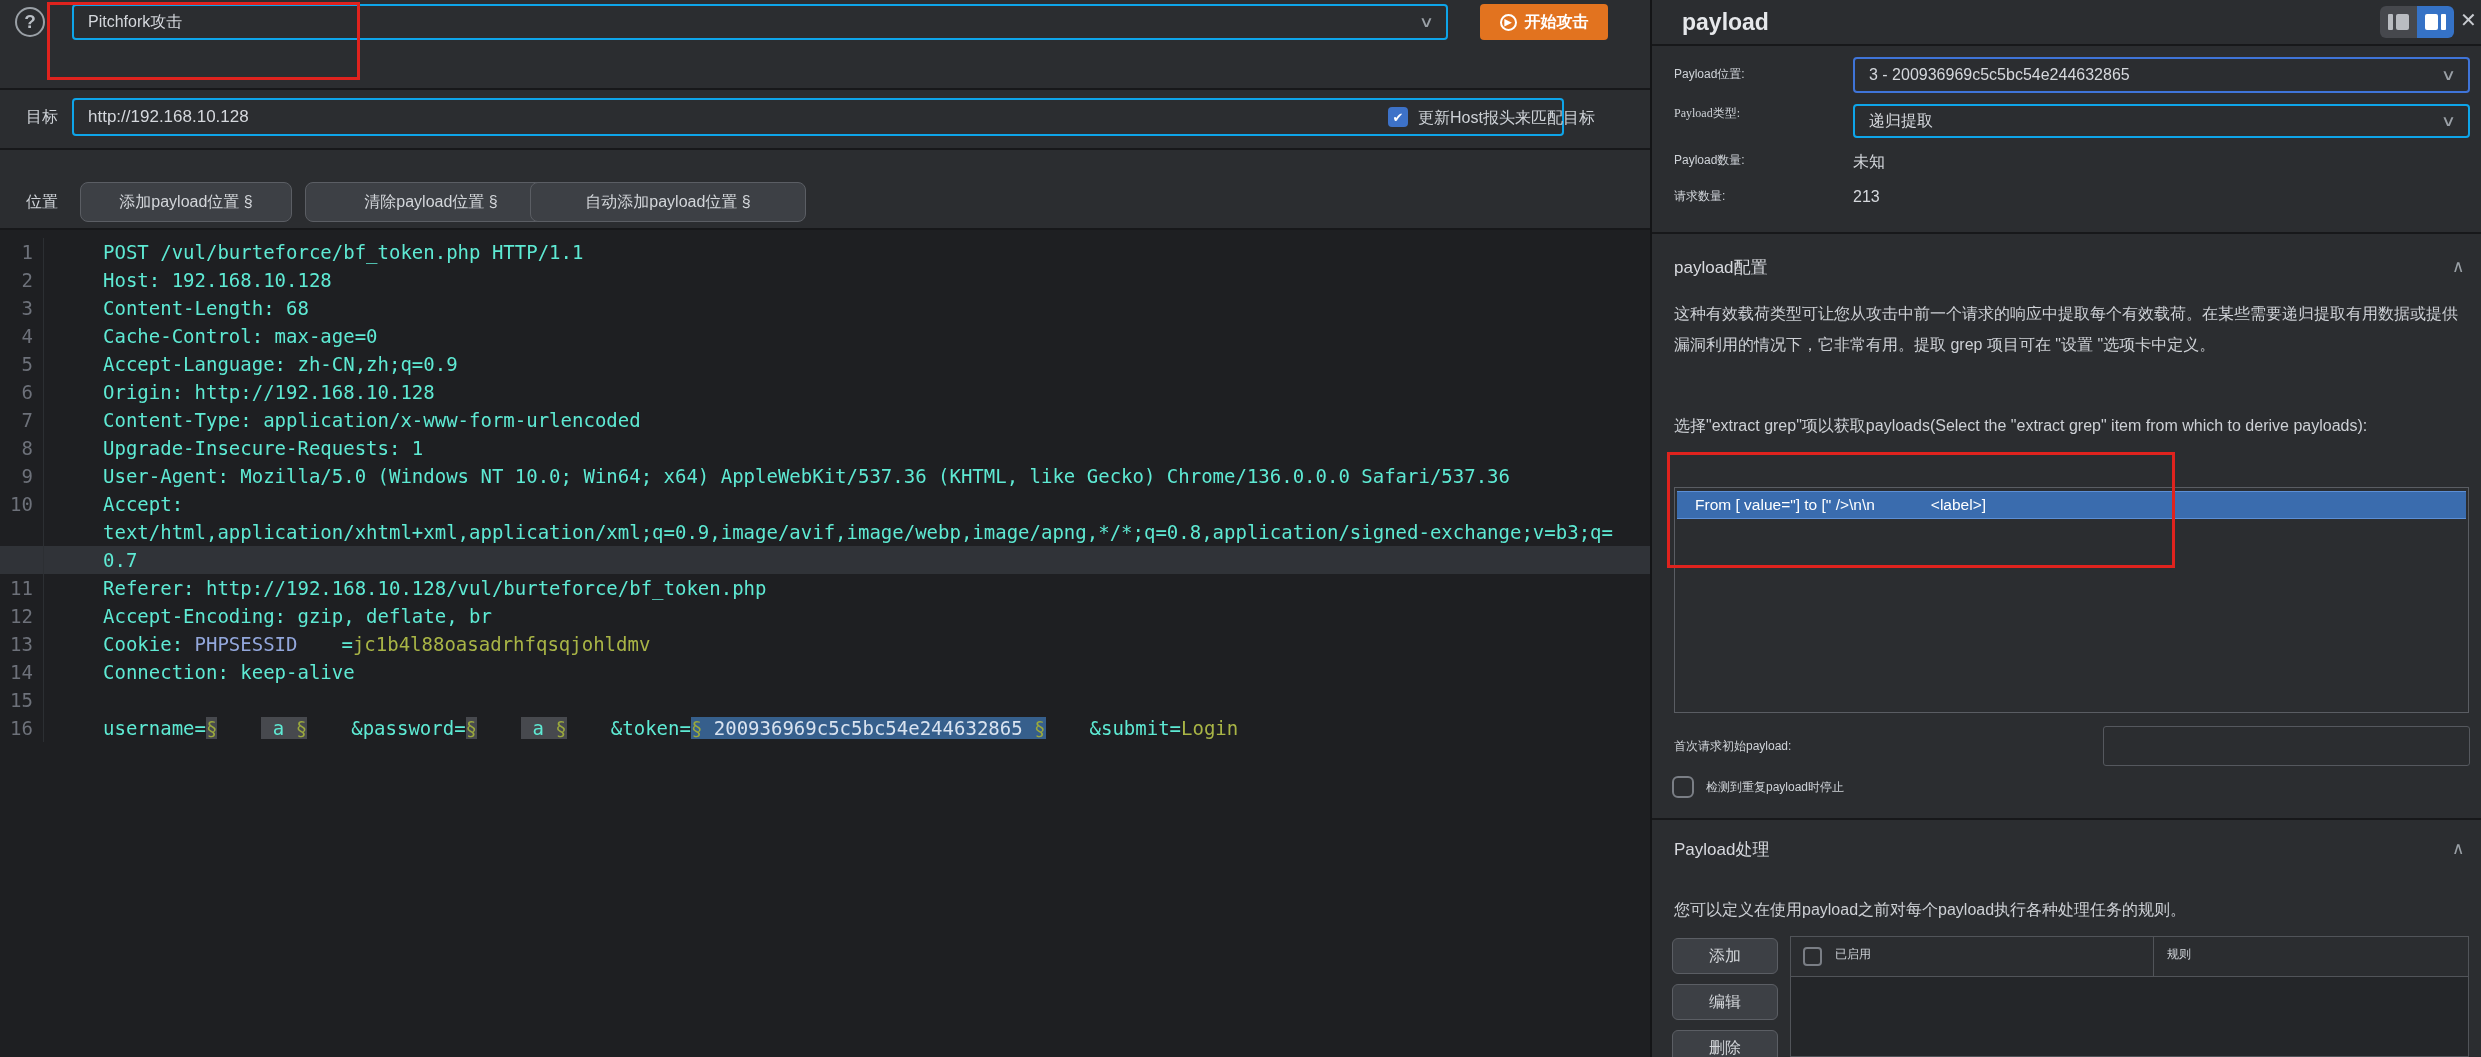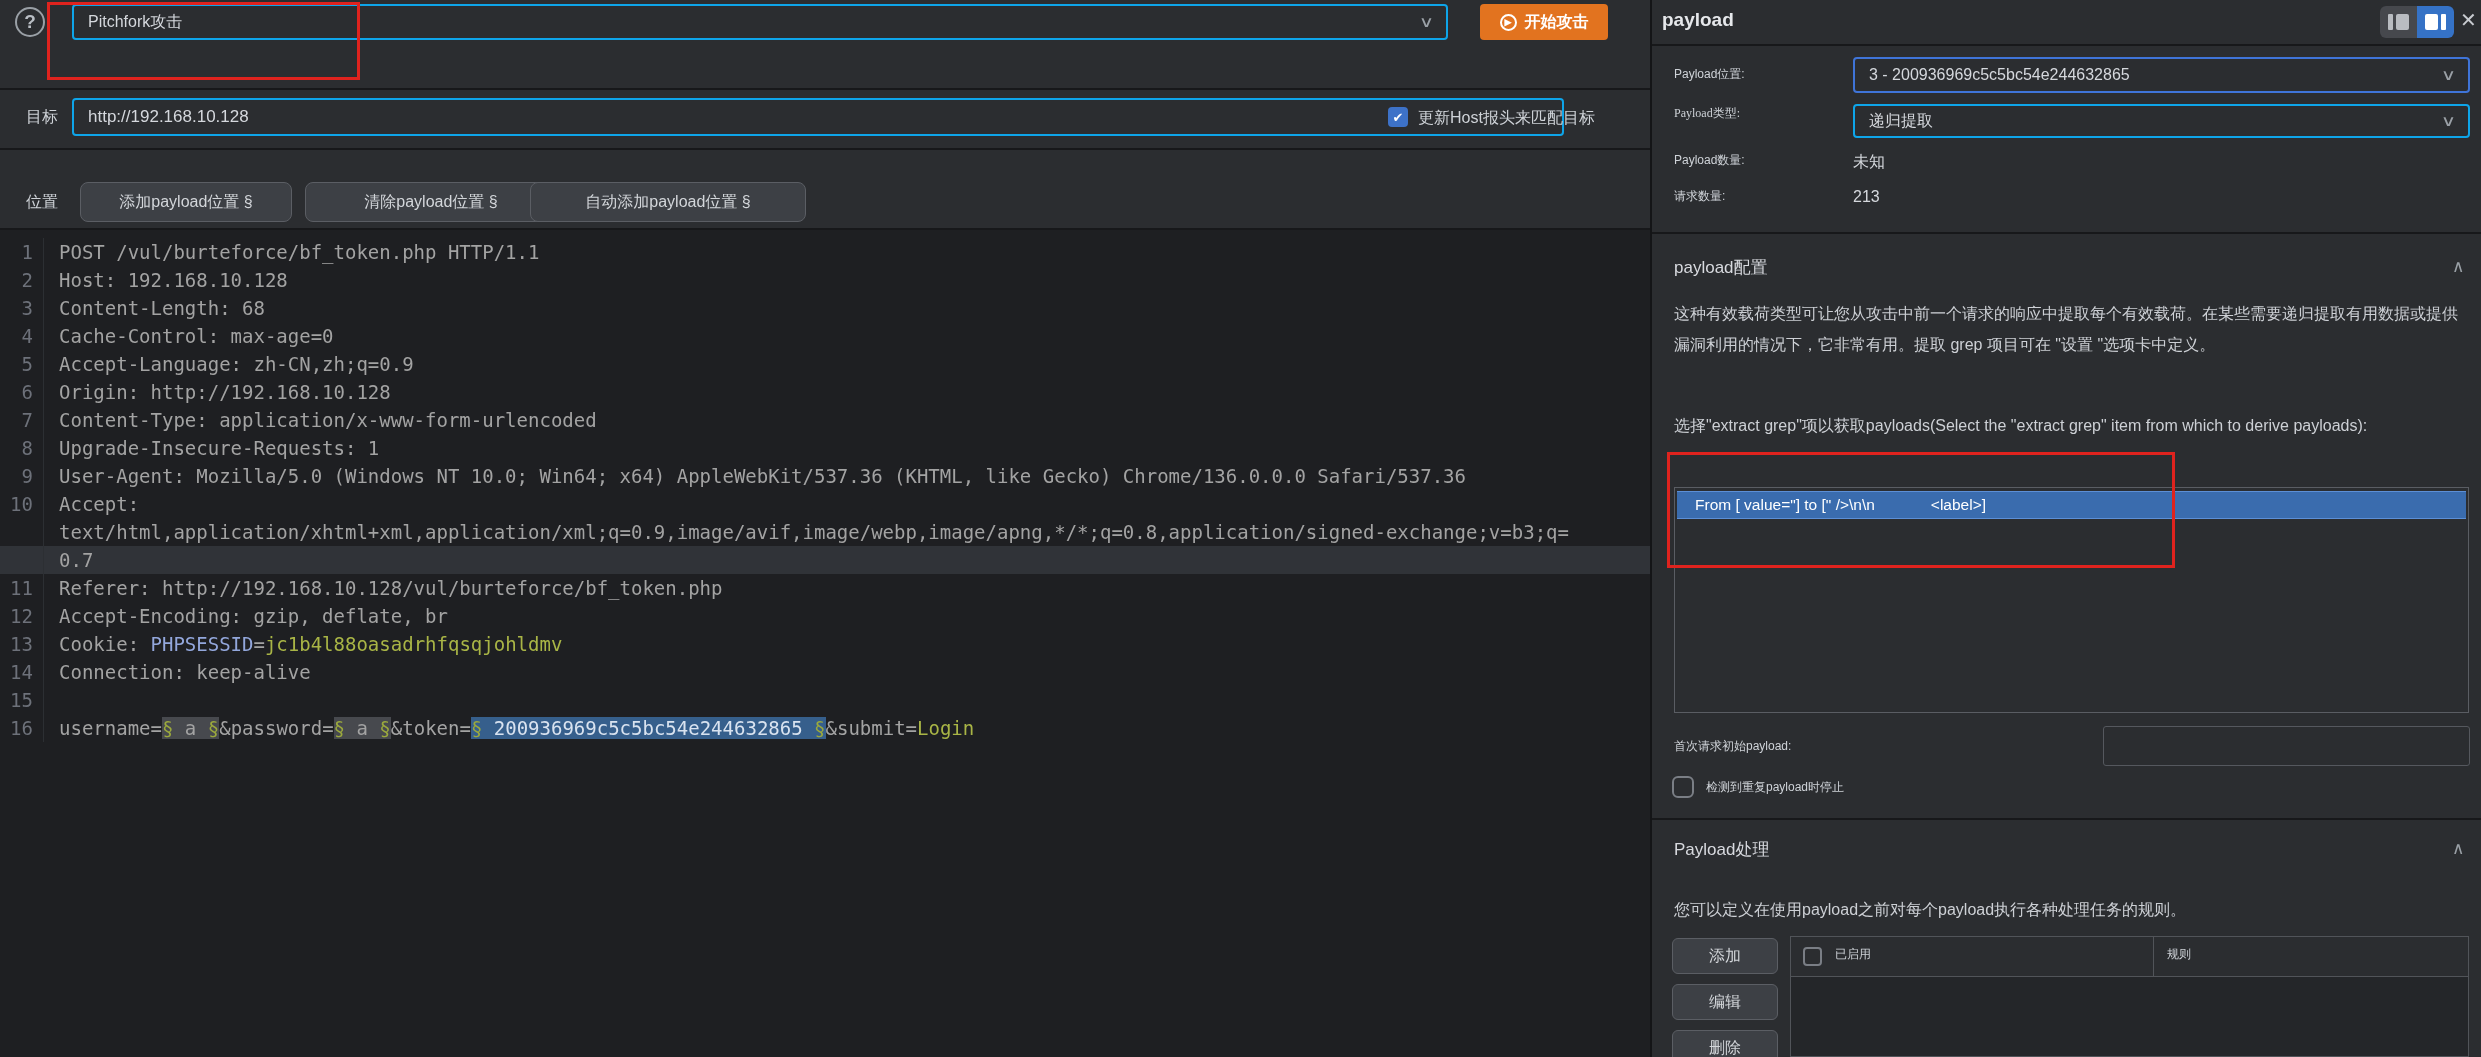--- a/index.html
+++ b/index.html
@@ -47,32 +47,32 @@
     justify-content:center; height:40px; top:182px; cursor:pointer; }
 
   
   #editor { left:0; top:230px; width:1650px; height:827px; background:#1e1f22;
     font-family:"DejaVu Sans Mono", monospace; font-size:19px; padding-top:8px; }
   .row { display:flex; height:28px; line-height:28px; white-space:pre; }
   .row.hl { background:#303338; }
   .ln { width:44px; text-align:right; padding-right:10px; color:#6d717a;
     flex:none; border-right:1px solid #2c2f33; }
   .code { padding-left:15px; color:#c9ccd2; }
-  .code .p { color:#a3a3a3; }
+  .code .p { color:#5eead4;margin-left:44px; }
   .code .g { color:#a9b546; }
   .code .b { color:#93a7dc; }
   .code .m { color:#9ba93d; }
   .code .tb { color:#d9e3f0; }
   .code .hg { background:#47494e; }
   .code .hb { background:#365f8c; }
 
   
   #rpanel { left:1652px; top:0; width:829px; height:1057px; background:#2b2d30; }
   #rpanel .abs { position:absolute; }
-  .rp-title { left:10px; top:9px; font-size:19px; font-weight:bold; color:#e6e8eb; }
+  .rp-title { left:30px; top:9px; font-size:23px; font-weight:bold; color:#e6e8eb; }
   .tgl { top:6px; width:37px; height:32px; display:flex; align-items:center;
     justify-content:center; gap:3px; cursor:pointer; }
   .tgl.gray { left:728px; background:#46484d; border-radius:6px 0 0 6px; }
   .tgl.blue { left:765px; background:#3572c6; border-radius:0 6px 6px 0; }
   .tgl .bar { width:5px; height:16px; border-radius:1px; }
   .tgl .sq  { width:13px; height:16px; border-radius:2px; }
   .tgl.gray .bar, .tgl.gray .sq { background:#b9bcc1; }
   .tgl.blue .bar, .tgl.blue .sq { background:#ffffff; }
   .close-x { left:808px; top:8px; font-size:20px; color:#c8cbd0; cursor:pointer; }
 

